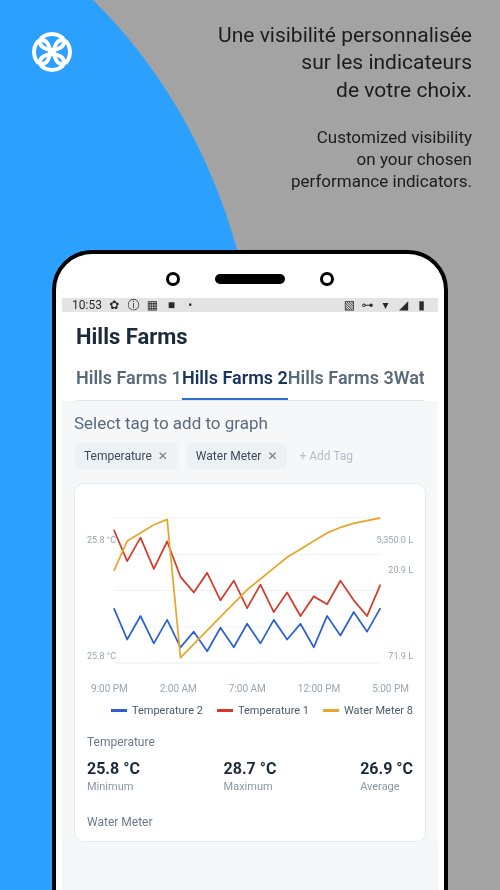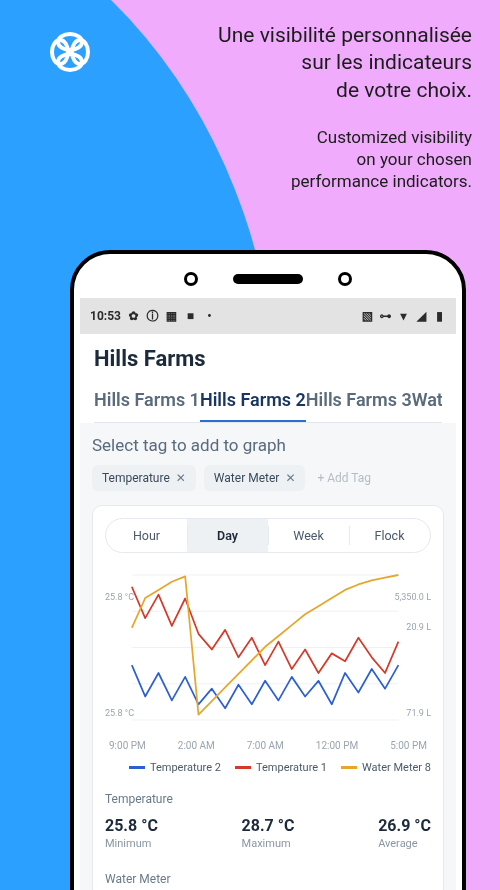--- a/index.html
+++ b/index.html
@@ -1,20 +1,19 @@
 <!DOCTYPE html>
 <html><head>
 <meta charset="utf-8">
 <style>
   * { margin: 0; padding: 0; box-sizing: border-box; }
   html, body { width: 500px; height: 890px; overflow: hidden; font-family: -apple-system, BlinkMacSystemFont, 'Segoe UI', Roboto, sans-serif; }
   .bg {
     position: absolute; inset: 0;
-    background: #f0abfc;
-    margin-left: 18px;
+    background: #a3a3a3;
   }
   .blue-shape {
     position: absolute;
     width: 900px; height: 1200px;
     left: -640px; top: -120px;
     background: #2ca0ff;
     border-radius: 50% / 45%;
     z-index: 0;
   }
   .logo {
@@ -54,24 +53,24 @@
 
   .screen {
     margin: 0 6px 6px 6px;
     height: calc(100% - 50px);
     border-radius: 0 0 30px 30px;
     overflow:hidden;
     background:#f5f6f7;
   }
   .status-bar {
     background:#e3e3e3;
-    height: 36px;
+    height: 14px;
     display:flex; align-items:center; justify-content:space-between;
     padding: 0 10px;
-    font-size: 12px; font-weight:700; color:#2b2b2b;
+    font-size: 12px; font-weight:400; color:#2b2b2b;
   }
   .status-left { display:flex; align-items:center; gap:6px; }
   .status-right { display:flex; align-items:center; gap:5px; }
   .ico { width:13px; height:13px; display:inline-flex; align-items:center; justify-content:center; }
 
   .app {
     background:#fff;
     padding: 4px 14px 0 14px;
   }
   .app-title { font-size: 22px; font-weight:700; color:#1d2a3a; margin: 8px 0 18px 0;}
@@ -185,26 +184,20 @@
             <span class="x">✕</span>
           </div>
           <div class="chip">
             <span>Water Meter</span>
             <span class="x">✕</span>
           </div>
           <div class="add-tag">+  Add Tag</div>
         </div>
 
         <div class="section-inner">
-          <div class="range">
-            <div class="range-item">Hour</div>
-            <div class="range-item active">Day</div>
-            <div class="range-item">Week</div>
-            <div class="range-item">Flock</div>
-          </div>
 
           <div class="chart-wrap">
             <div class="chart-container">
               <span class="yleft" style="top:25px;left:0">25.8 °C</span>
               <span class="yleft" style="bottom:18px;left:0">25.8 °C</span>
               <span class="yleft" style="top:25px;right:0;left:auto">5,350.0 L</span>
               <span class="yleft" style="top:55px;right:0;left:auto">20.9 L</span>
               <span class="yleft" style="bottom:18px;right:0;left:auto">71.9 L</span>
               <svg class="chart" id="chart-svg" viewBox="0 0 340 165" preserveAspectRatio="none">
                   <line x1="28" x2="306" y1="8" y2="8" stroke="#eef1f4" stroke-width="1"></line>

